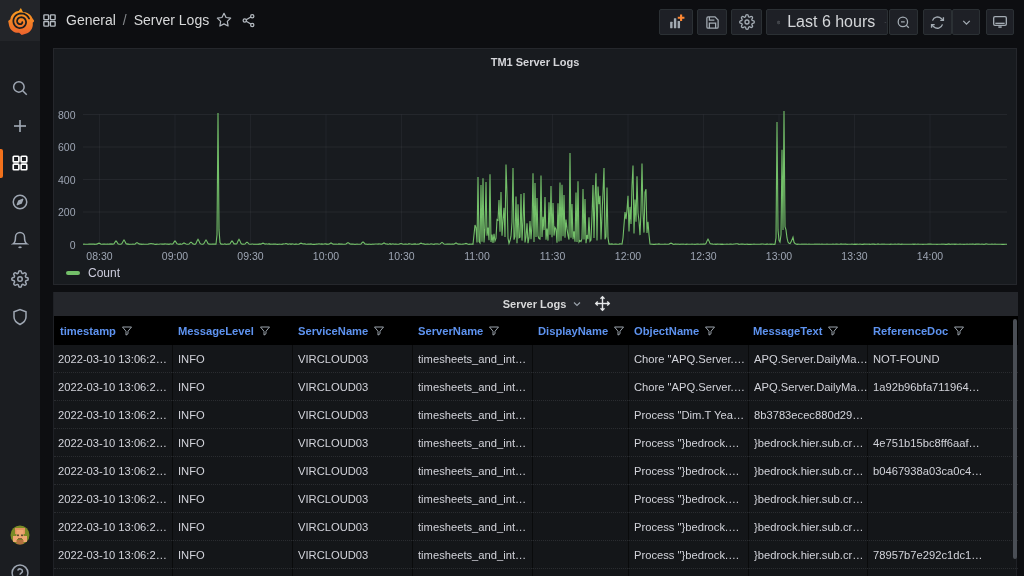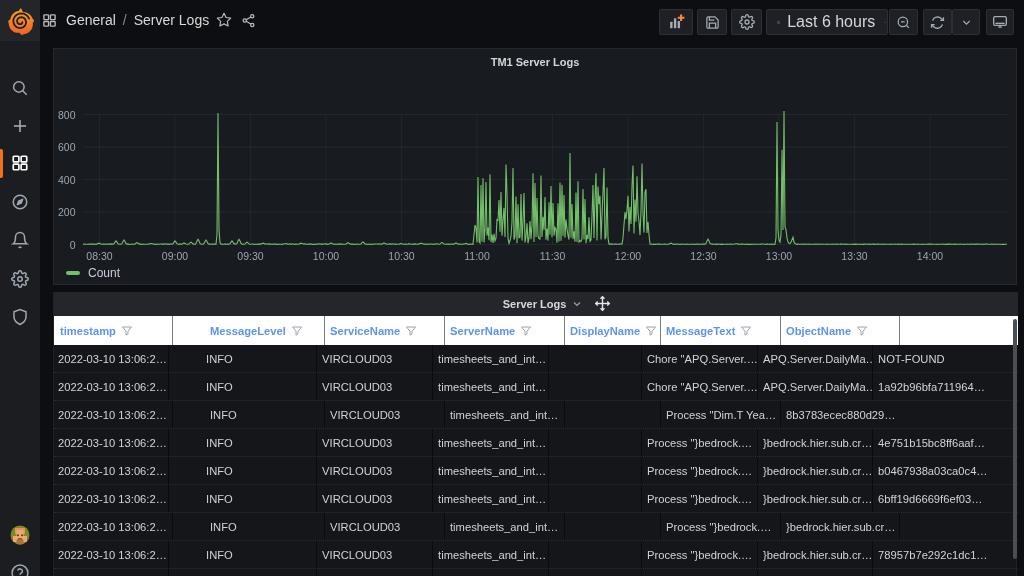--- a/index.html
+++ b/index.html
@@ -14,27 +14,27 @@
 .tbtn { position:absolute; top:9px; height:26px; background:#1e2026; border:1px solid #2b3034; border-radius:2px; color:#a3abb3; display:flex; align-items:center; justify-content:center; white-space:nowrap; }
 .tbtn svg { display:block; }
 
 .panel { position:absolute; left:53px; width:964px; background:#181b1f; border:1px solid #25272c; }
 #p1 { top:48px; height:237px; }
 #p1 .ptitle { position:absolute; top:7px; left:0; width:100%; text-align:center; color:#d5d6da; font-size:11px; font-weight:700; }
 #legend { position:absolute; left:12px; top:216px; height:16px; display:flex; align-items:center; color:#ccccdc; font-size:12px; }
 #legend .sw { width:14px; height:4px; border-radius:2px; background:#73bf69; margin-right:8px; }
 #p2 { top:292px; height:292px; background:#141619; border:1px solid #1f2126; border-top:none; }
 #p2 .tbar { position:absolute; left:0; top:0; width:964px; height:24px; background:#24262b; display:flex; align-items:center; justify-content:center; color:#d8d9da; font-size:11px; font-weight:700; }
-#thead { position:absolute; left:0; top:24px; width:964px; height:29px; background:#ffffff; display:flex; color:#5e93f0; font-weight:700; font-size:11.2px; }
+#thead { position:absolute; left:0; top:24px; width:964px; height:29px; background:#000000; display:flex; color:#5e93f0; font-weight:700; font-size:11.2px; }
 #thead .hc { display:flex; align-items:center; padding-left:5px; border-right:1px solid rgba(0,0,0,0.5); overflow:hidden; white-space:nowrap; }
 #thead .hc svg { margin-left:5px; flex:none; }
 #tbody { position:absolute; left:0; top:53px; width:964px; }
 .trow { display:flex; height:28px; border-bottom:1px dotted rgba(204,204,220,0.12); }
 .trow .tc { display:block; line-height:28px; padding-left:5px; color:#d2d3da; font-size:11.2px; border-right:1px solid rgba(0,0,0,0.5); overflow:hidden; white-space:nowrap; text-overflow:clip; }
-.c0{width:119px;} .c1{width:120px;margin-left:32px;} .c2{width:120px;} .c3{width:120px;} .c4{width:96px;} .c5{width:120px;} .c6{width:119px;} .c7{width:150px; border-right:none !important;}
+.c0{width:119px;} .c1{width:120px;} .c2{width:120px;} .c3{width:120px;} .c4{width:96px;} .c5{width:120px;} .c6{width:119px;} .c7{width:150px; border-right:none !important;}
 #scrollbar { position:absolute; left:959px; top:27px; width:4px; height:240px; background:#4a4e55; border-radius:2px; }
 </style>
 </head>
 <body>
 <div id="topbar">
   <div class="crumb" style="left:2px;">
     <svg width="15" height="15" viewBox="0 0 24 24" fill="none" stroke="#b4bac1" stroke-width="2.2" style="margin-right:9px;">
         <rect x="3" y="3" width="7.5" height="7.5" rx="1"></rect>
         <rect x="13.5" y="3" width="7.5" height="7.5" rx="1"></rect>
         <rect x="3" y="13.5" width="7.5" height="7.5" rx="1"></rect>
@@ -270,24 +270,27 @@
         </svg></div>
     <div class="hc c3">ServiceName<svg width="12" height="12" viewBox="0 0 24 24" fill="none" stroke="#9aa2ab" stroke-width="2">
           <path d="M3 4h18l-7 8.5v5l-4 2.7v-7.7z"></path>
         </svg></div>
     <div class="hc c2">ServerName<svg width="12" height="12" viewBox="0 0 24 24" fill="none" stroke="#9aa2ab" stroke-width="2">
           <path d="M3 4h18l-7 8.5v5l-4 2.7v-7.7z"></path>
         </svg></div>
     <div class="hc c4">DisplayName<svg width="12" height="12" viewBox="0 0 24 24" fill="none" stroke="#9aa2ab" stroke-width="2">
           <path d="M3 4h18l-7 8.5v5l-4 2.7v-7.7z"></path>
         </svg></div>
+    <div class="hc c6">ObjectName<svg width="12" height="12" viewBox="0 0 24 24" fill="none" stroke="#9aa2ab" stroke-width="2">
+          <path d="M3 4h18l-7 8.5v5l-4 2.7v-7.7z"></path>
+        </svg></div>
     <div class="hc c5">MessageText<svg width="12" height="12" viewBox="0 0 24 24" fill="none" stroke="#9aa2ab" stroke-width="2">
           <path d="M3 4h18l-7 8.5v5l-4 2.7v-7.7z"></path>
         </svg></div>
-    <div class="hc c6">ObjectName<svg width="12" height="12" viewBox="0 0 24 24" fill="none" stroke="#9aa2ab" stroke-width="2">
+    <div class="hc c7">ReferenceDoc<svg width="12" height="12" viewBox="0 0 24 24" fill="none" stroke="#9aa2ab" stroke-width="2">
           <path d="M3 4h18l-7 8.5v5l-4 2.7v-7.7z"></path>
         </svg></div>
   </div>
   <div id="tbody">
       <div class="trow">
         <div class="tc c0" style="padding-left:4px;">2022-03-10 13:06:2…</div>
         <div class="tc c1">INFO</div>
         <div class="tc c2">VIRCLOUD03</div>
         <div class="tc c3">timesheets_and_int…</div>
         <div class="tc c4"></div>
@@ -335,21 +338,20 @@
         <div class="tc c7">b0467938a03ca0c4…</div>
       </div>
 <div class="trow">
         <div class="tc c0" style="padding-left:4px;">2022-03-10 13:06:2…</div>
         <div class="tc c1">INFO</div>
         <div class="tc c2">VIRCLOUD03</div>
         <div class="tc c3">timesheets_and_int…</div>
         <div class="tc c4"></div>
         <div class="tc c5">Process "}bedrock.…</div>
         <div class="tc c6">}bedrock.hier.sub.cr…</div>
-        <div class="tc c7">6bff19d6669f6ef03…</div>
       </div>
 <div class="trow">
         <div class="tc c0" style="padding-left:4px;">2022-03-10 13:06:2…</div>
         <div class="tc c1">INFO</div>
         <div class="tc c2">VIRCLOUD03</div>
         <div class="tc c3">timesheets_and_int…</div>
         <div class="tc c4"></div>
         <div class="tc c5">Process "}bedrock.…</div>
         <div class="tc c6">}bedrock.hier.sub.cr…</div>
       </div>

